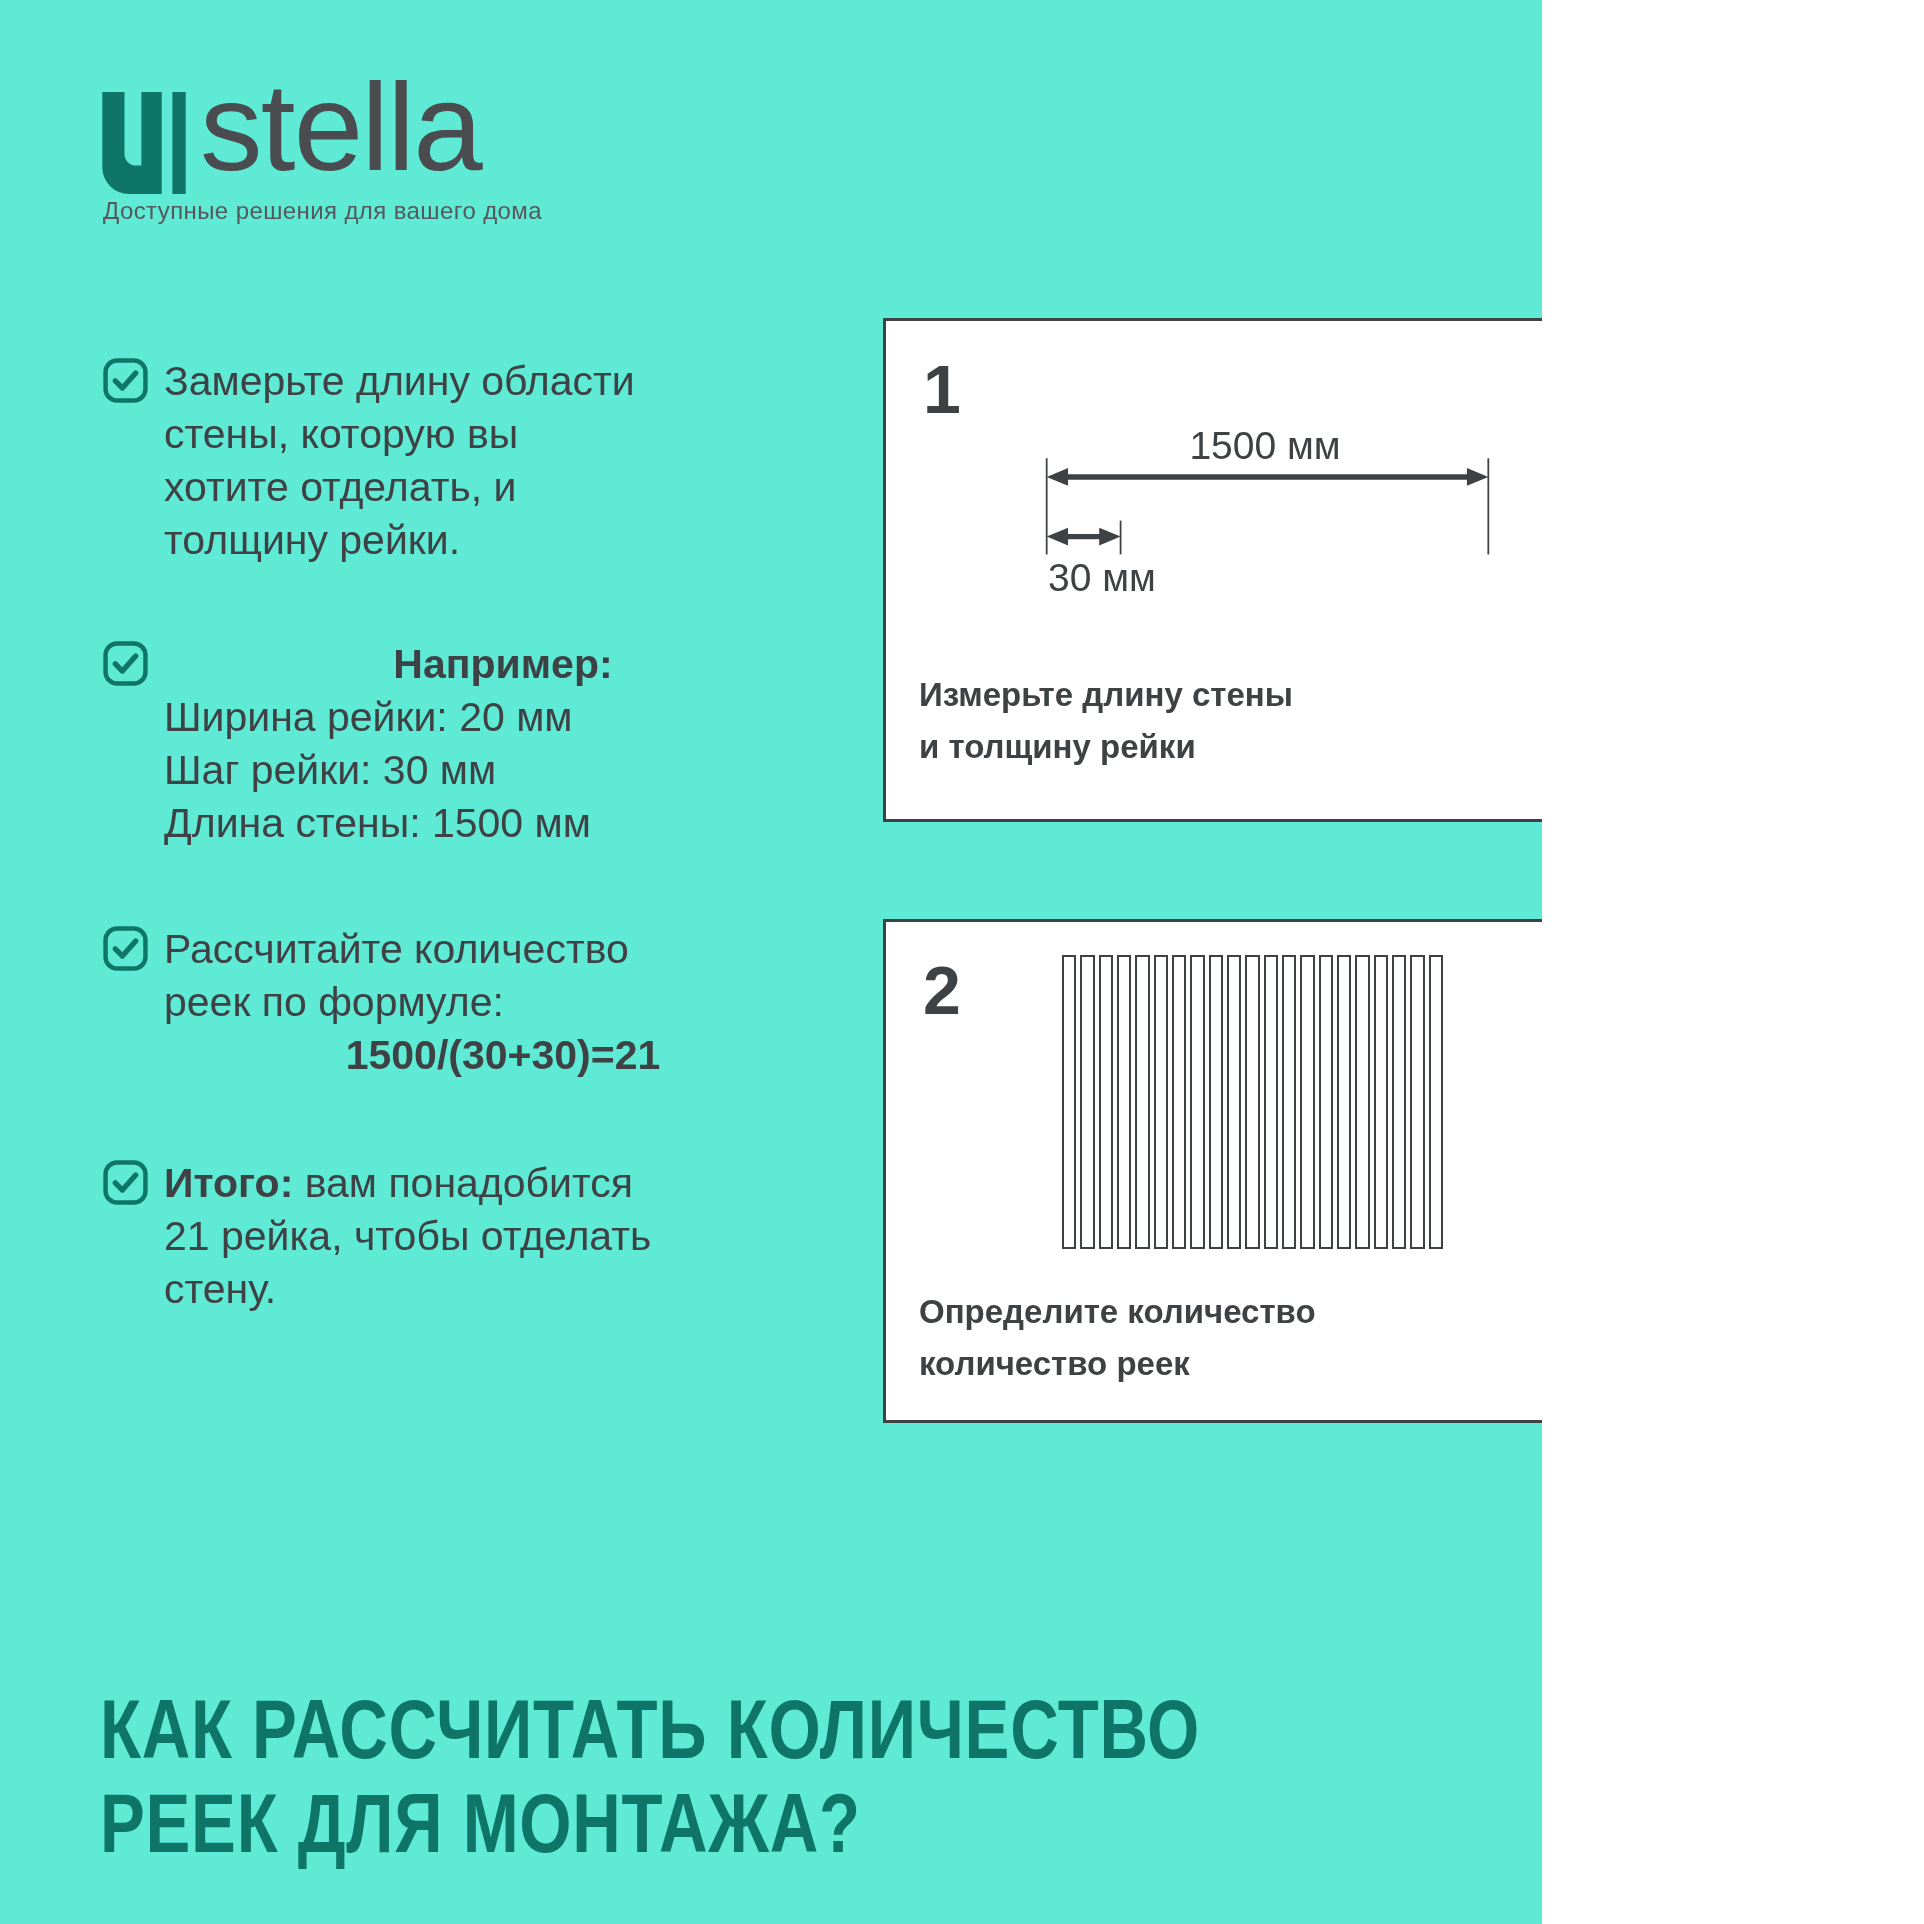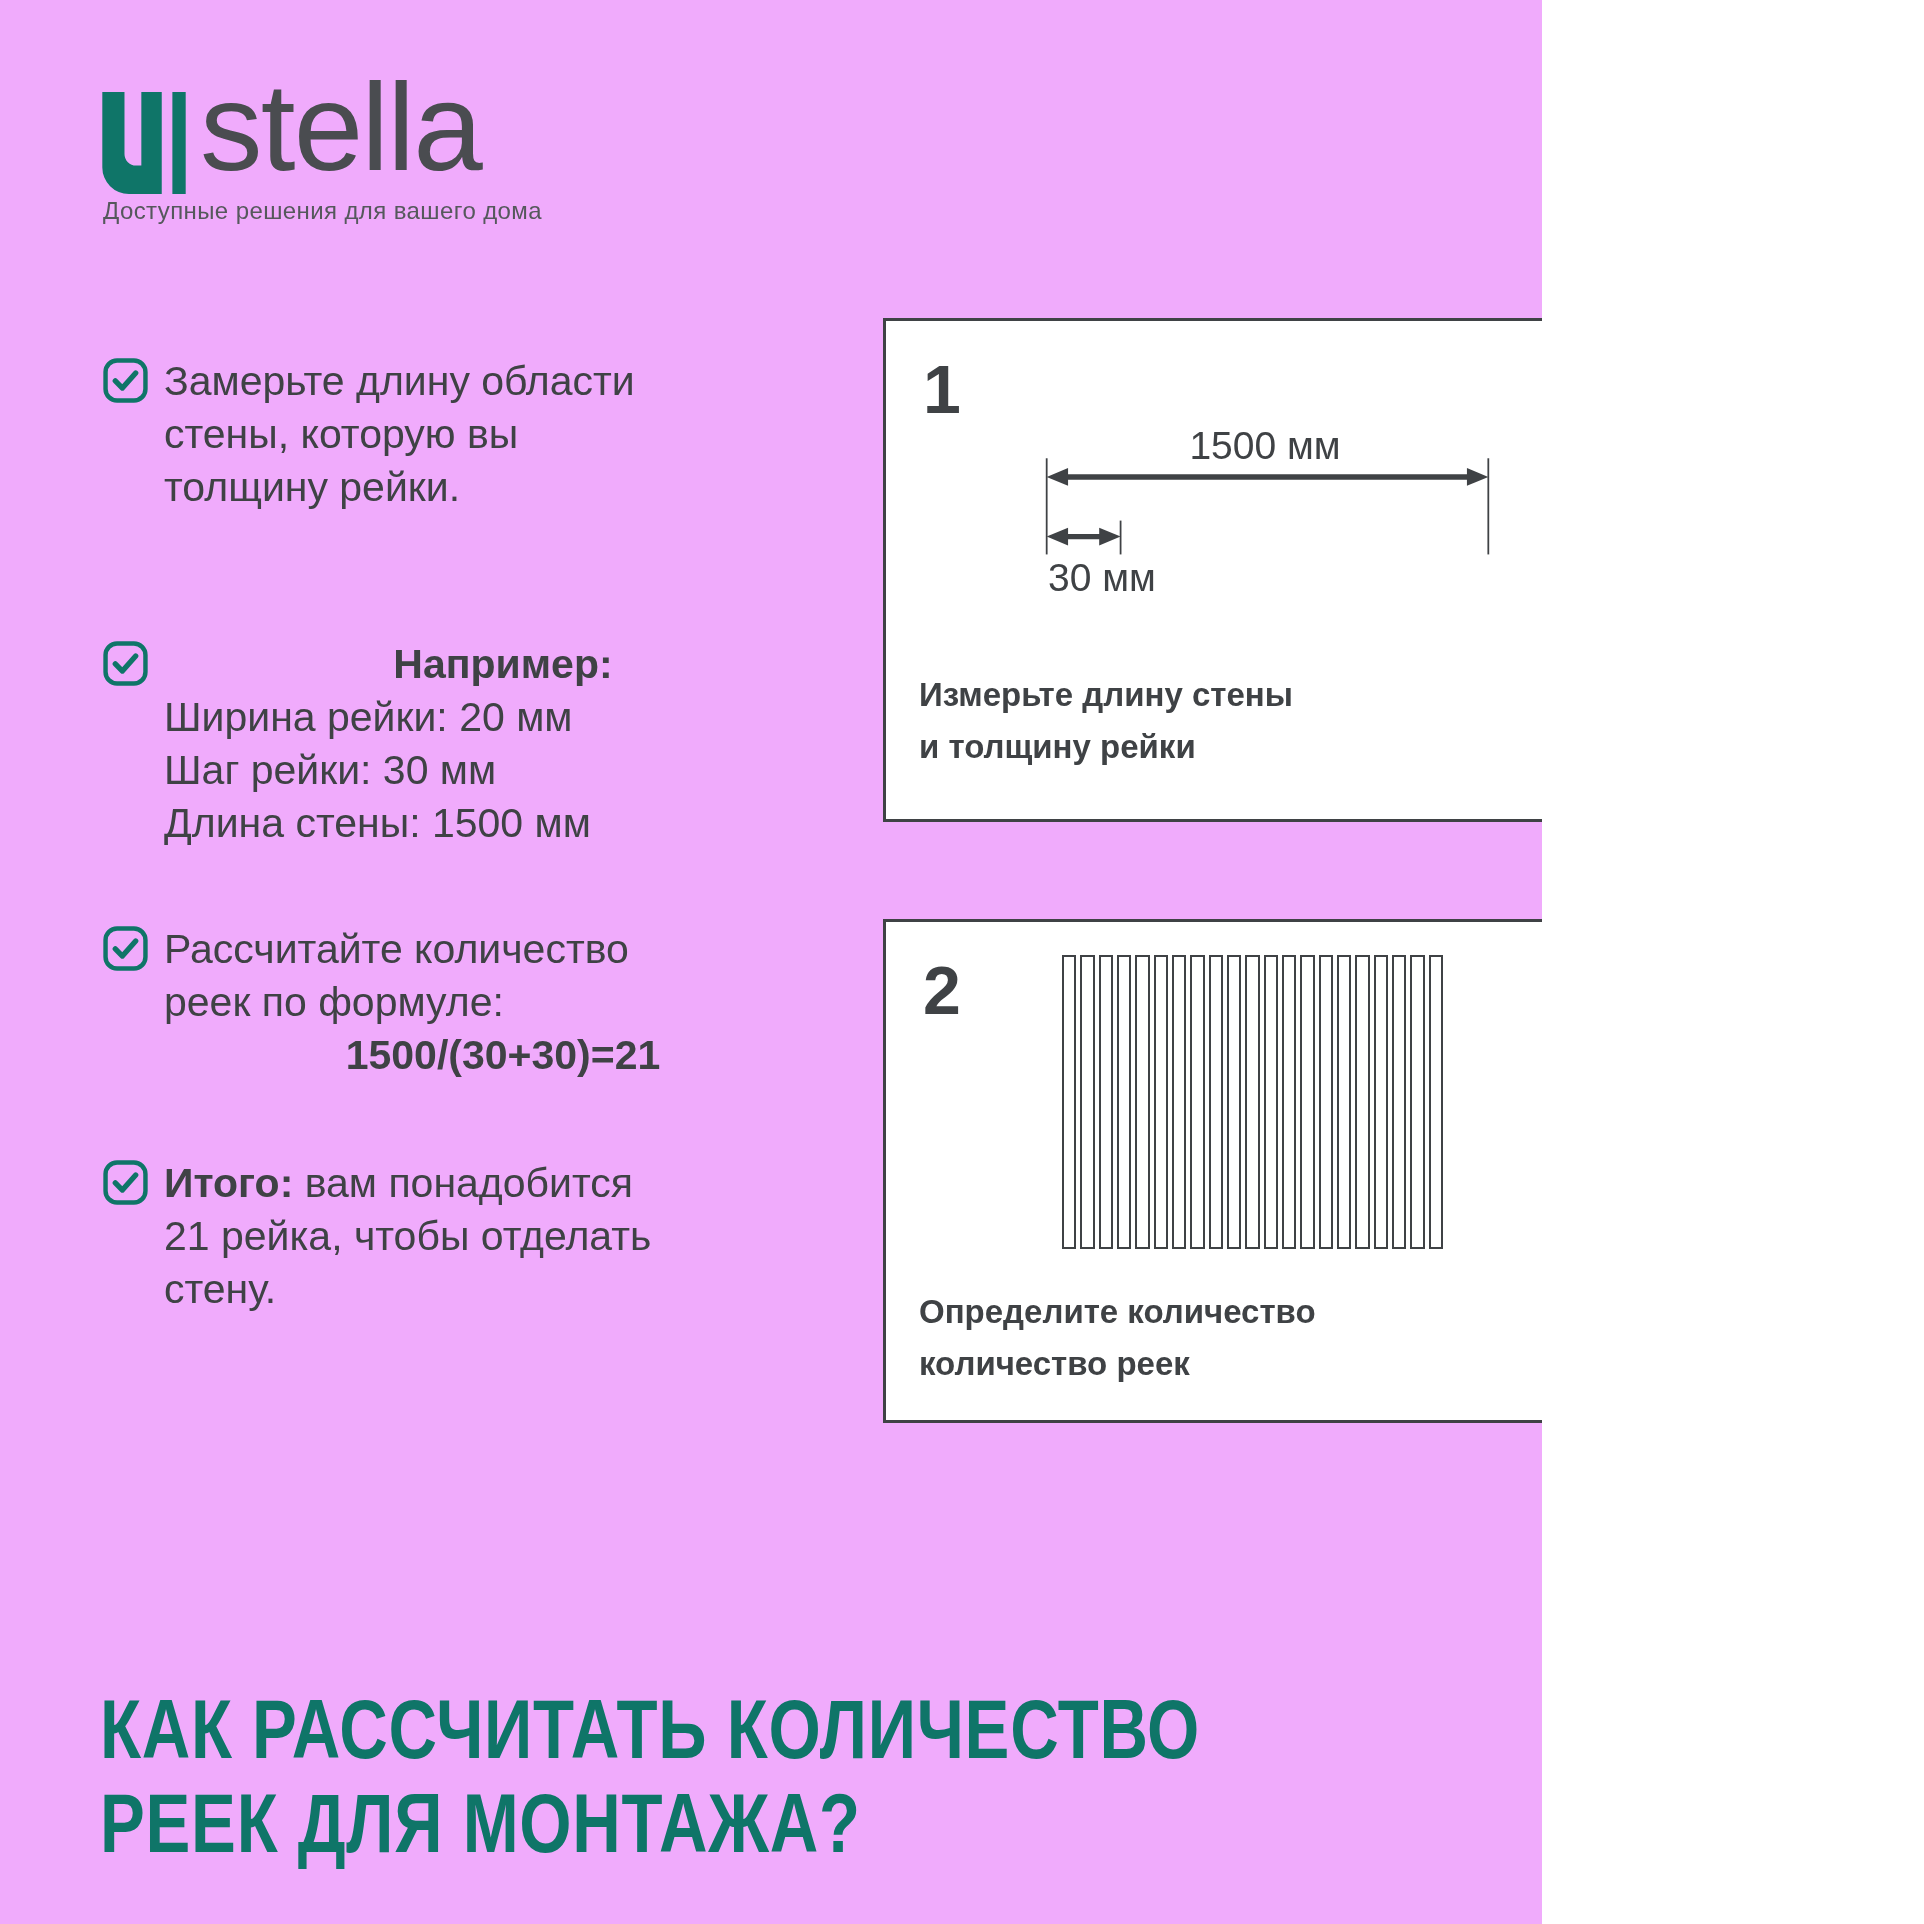--- a/index.html
+++ b/index.html
@@ -1,17 +1,17 @@
 <!DOCTYPE html>
 <html style="font-size:14.3px"><head>
 <meta charset="utf-8">
 <style>
   html,body{margin:0;padding:0;background:#ffffff;}
   .page{
-    position:relative;width:1542px;height:1925px;background:#f0abfc;overflow:hidden;
+    position:relative;width:1542px;height:1925px;background:#5eead4;overflow:hidden;
     font-family:"Liberation Sans","DejaVu Sans",sans-serif;color:#3F4245;
   }
   
   .logo-mark{position:absolute;left:102px;top:92px;}
   .brand{position:absolute;left:200px;top:64px;font-size:125px;line-height:125px;
          font-weight:500;letter-spacing:-1.8px;color:#4A4C50;}
   .tagline{position:absolute;left:103px;top:197px;font-size:24px;color:#55585C;letter-spacing:0.4px;}
   
   .check-item{position:absolute;left:102px;width:740px;}
   .checkbox{position:absolute;left:0;top:1.8px;}
@@ -47,20 +47,21 @@
   <div class="tagline">Доступные решения для вашего дома</div>
 
   <div class="check-item" style="top:355px">
     <svg class="checkbox" width="47" height="47" viewBox="0 0 53 53">
       <rect x="4" y="4" width="45" height="45" rx="13" fill="none" stroke="#0F7568" stroke-width="5"></rect>
       <path d="M15,27 L23,35 L38,18" fill="none" stroke="#0F7568" stroke-width="6" stroke-linecap="round" stroke-linejoin="round"></path>
     </svg>
     <div class="check-text">
       <div>Замерьте длину области</div>
       <div>стены, которую вы</div>
+      <div>хотите отделать, и</div>
       <div>толщину рейки.</div>
     </div>
   </div>
 
   <div class="check-item" style="top:638px">
     <svg class="checkbox" width="47" height="47" viewBox="0 0 53 53">
       <rect x="4" y="4" width="45" height="45" rx="13" fill="none" stroke="#0F7568" stroke-width="5"></rect>
       <path d="M15,27 L23,35 L38,18" fill="none" stroke="#0F7568" stroke-width="6" stroke-linecap="round" stroke-linejoin="round"></path>
     </svg>
     <div class="check-text">

